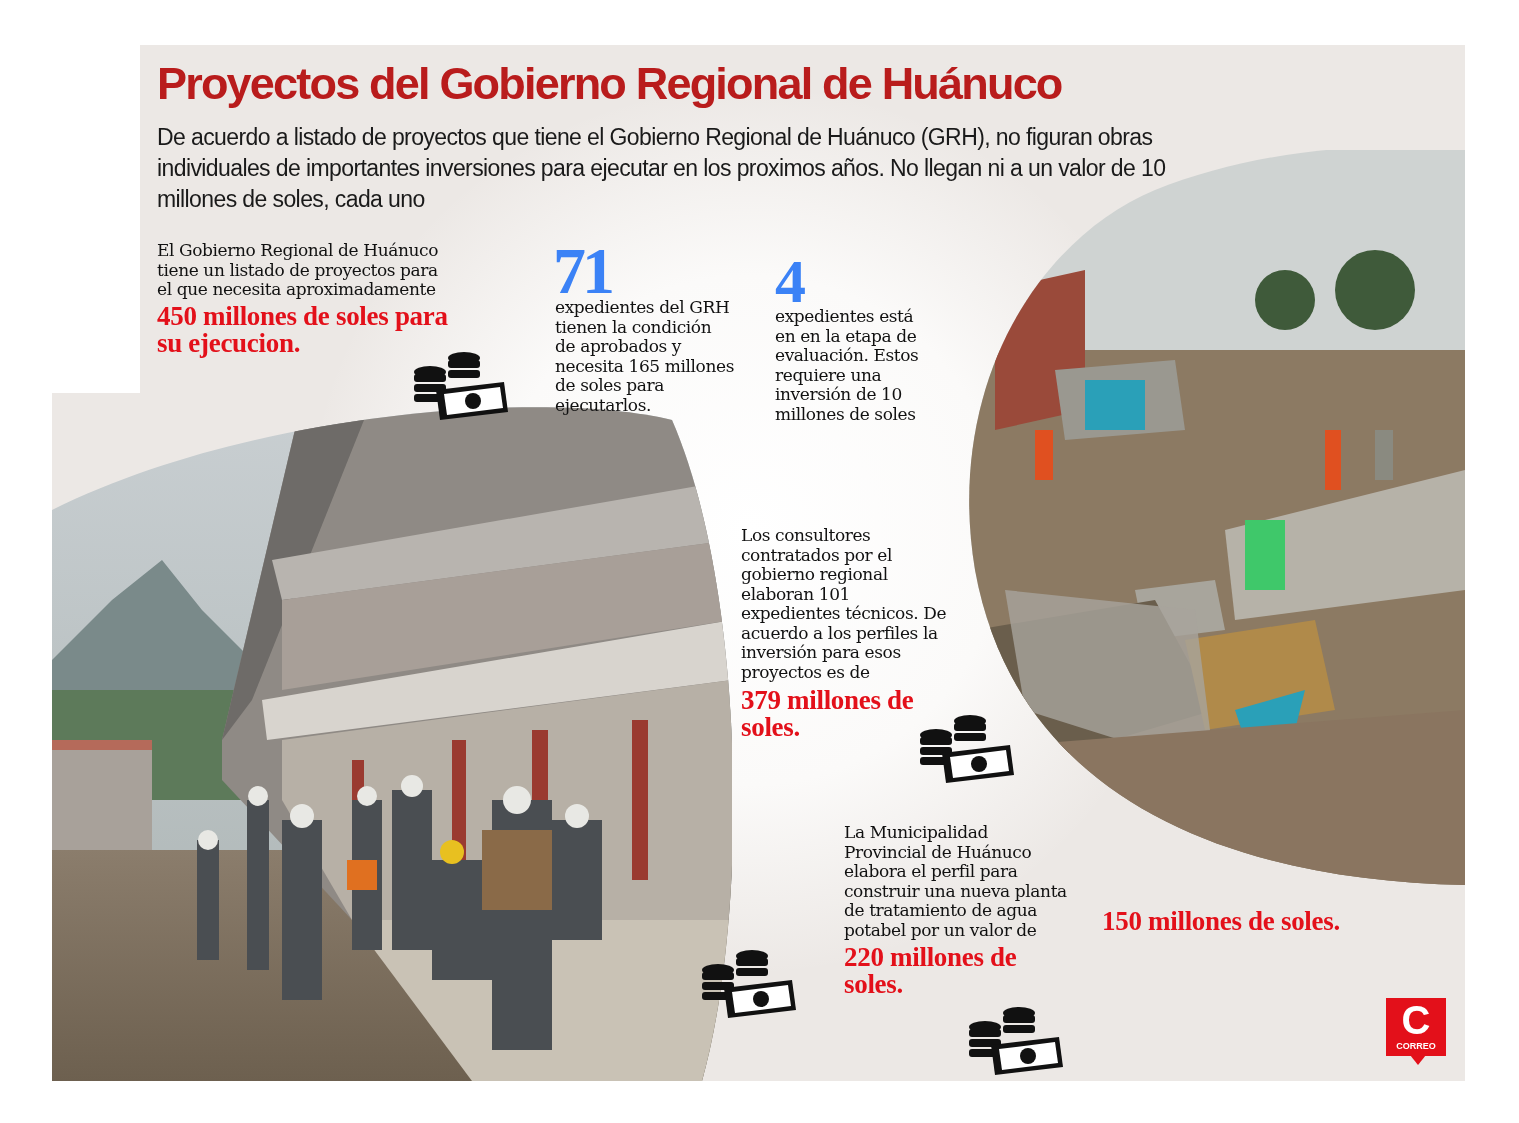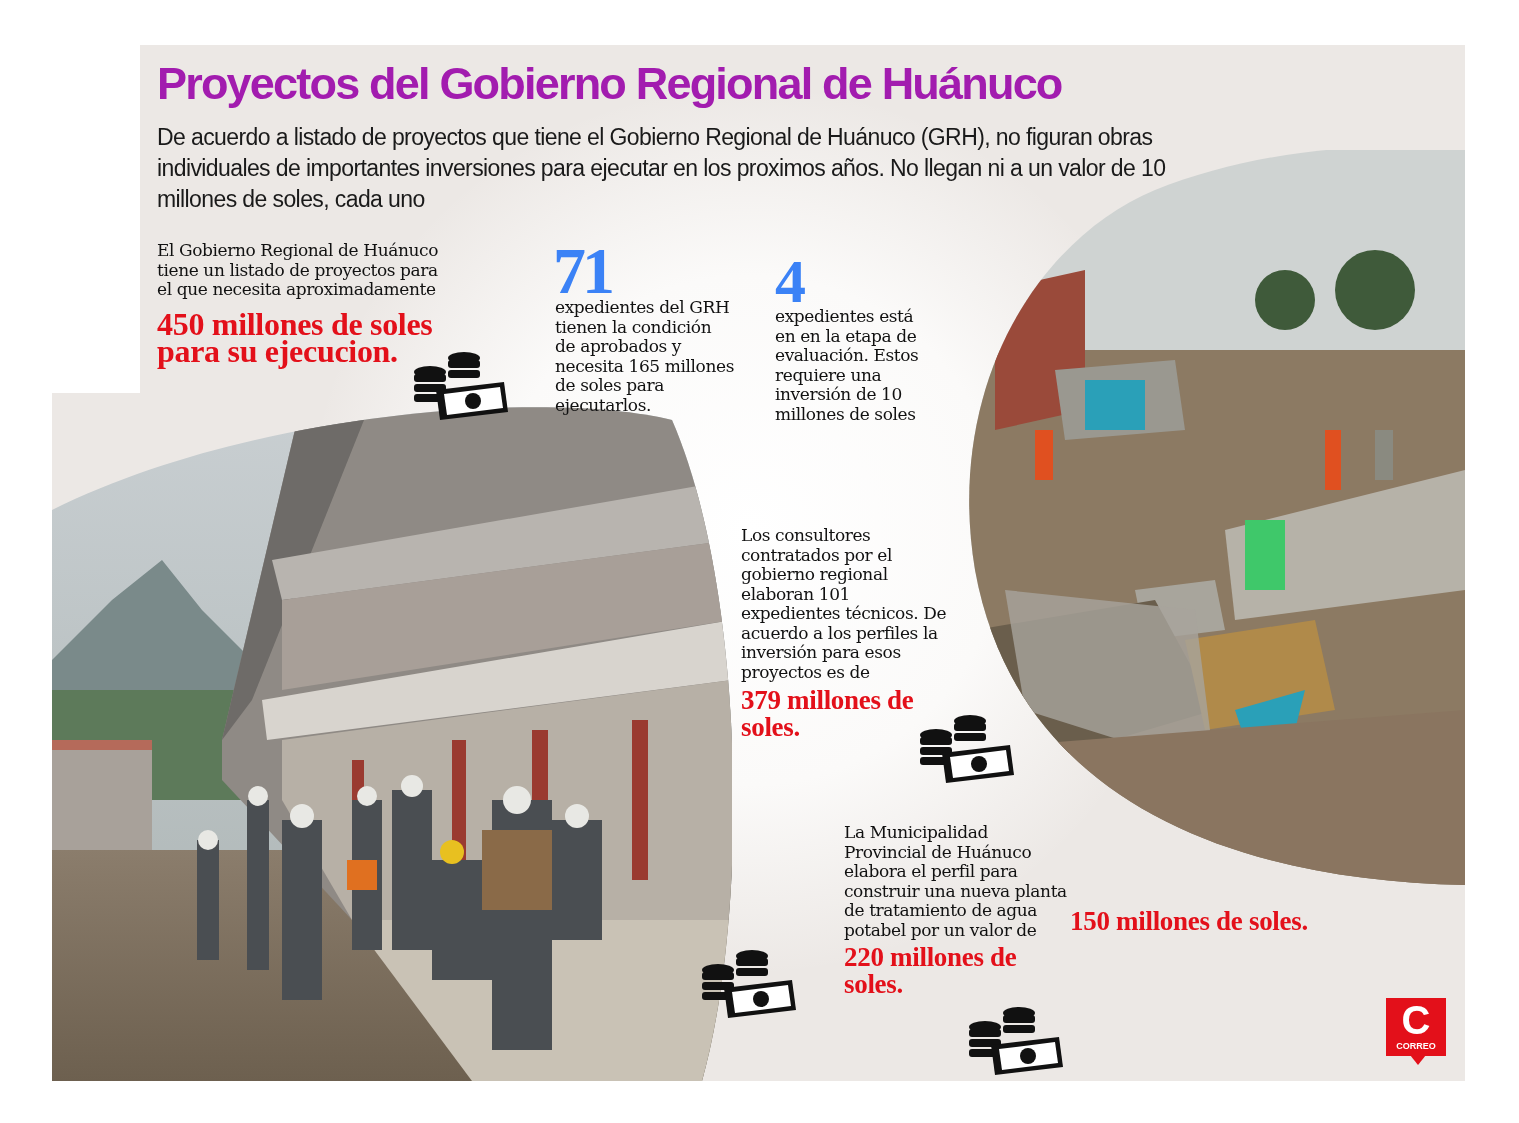--- a/index.html
+++ b/index.html
@@ -3,21 +3,21 @@
 <meta charset="utf-8">
 <style>
   html,body{margin:0;padding:0;background:#ffffff;}
   body{width:1519px;height:1123px;position:relative;overflow:hidden;font-family:"DejaVu Serif",serif;}
   .panel{position:absolute;background:#ece8e5;}
   .panel-top{left:140px;top:45px;width:1325px;height:350px;}
   .panel-main{left:52px;top:393px;width:1413px;height:688px;}
   .glow{position:absolute;left:300px;top:80px;width:900px;height:900px;border-radius:50%;
     background:radial-gradient(circle,#ffffff 0%,#fbfaf9 40%,rgba(236,232,229,0) 70%);}
   .title{position:absolute;left:157px;top:58px;font-family:"Liberation Sans",sans-serif;font-weight:700;
-    font-size:45px;letter-spacing:-1.8px;color:#a21caf;white-space:nowrap;transform:scaleX(1.0);}
+    font-size:45px;letter-spacing:-1.8px;color:#b91c1c;white-space:nowrap;transform:scaleX(1.0);}
   .subtitle{position:absolute;left:157px;top:122px;width:1040px;font-family:Liberation Sans, sans-serif;
     font-size:23px;line-height:31px;color:#1a1a1a;letter-spacing:-0.6px;}
   .photo{position:absolute;overflow:hidden;}
   .photo-left{left:52px;top:400px;width:680px;height:681px;
     clip-path:path('M0 110 C200 10 500 -10 620 20 C690 180 700 500 650 681 L0 681 Z');}
   .photo-right{left:955px;top:150px;width:510px;height:735px;
     clip-path:path('M510 0 L510 735 C260 730 60 640 20 420 C-10 240 80 90 200 40 C300 0 420 -10 510 0 Z');}
   .ptxt{position:absolute;font-family:"DejaVu Serif",serif;font-size:17px;line-height:19.5px;color:#111;
     letter-spacing:-0.4px;}
   .red{color:#e3101a;font-family:"Liberation Serif",serif;font-weight:700;letter-spacing:-0.3px;}
@@ -113,41 +113,41 @@
     <rect x="80" y="280" width="18" height="50" fill="#e05020"></rect>
     <rect x="370" y="280" width="16" height="60" fill="#e05020"></rect>
     <rect x="420" y="280" width="18" height="50" fill="#8a8a80"></rect>
     <path d="M280 560 L350 540 L340 580 L290 590 Z" fill="#2aa0b8"></path>
     <path d="M0 600 L510 560 L510 735 L0 735 Z" fill="#8a7560"></path>
   </svg>
 </div>
 
 <div class="ptxt" style="left:157px;top:241px;width:300px;">
   <div>El Gobierno Regional de Huánuco tiene un listado de proyectos para el que necesita aproximadamente</div>
-  <div class="red" style="font-size:32px;line-height:27px;margin-top:11px;width:310px;">450 millones de soles para su ejecucion.</div>
+  <div class="red" style="font-size:27px;line-height:27px;margin-top:3px;width:310px;">450 millones de soles para su ejecucion.</div>
 </div>
 
 <div class="bignum" style="left:553px;top:238px;font-size:66px;letter-spacing:-4px;">71</div>
 <div class="ptxt" style="left:555px;top:298px;width:180px;">expedientes del GRH tienen la condición de aprobados y necesita 165 millones de soles para ejecutarlos.</div>
 
 <div class="bignum" style="left:775px;top:250px;font-size:62px;">4</div>
 <div class="ptxt" style="left:775px;top:307px;width:160px;">expedientes está en en la etapa de evaluación. Estos requiere una inversión de 10 millones de soles</div>
 
 <div class="ptxt" style="left:741px;top:526px;width:210px;">
   <div>Los consultores contratados por el gobierno regional elaboran 101 expedientes técnicos. De acuerdo a los perfiles la inversión para esos proyectos es de</div>
   <div class="red" style="font-size:27px;line-height:27px;margin-top:5px;width:190px;">379 millones de soles.</div>
 </div>
 
 <div class="ptxt" style="left:808px;top:823px;width:230px;margin-left:36px;">
   <div>La Municipalidad Provincial de Huánuco elabora el perfil para construir una nueva planta de tratamiento de agua potabel por un valor de</div>
   <div class="red" style="font-size:27px;line-height:27px;margin-top:4px;width:190px;">220 millones de soles.</div>
 </div>
 
 <div class="ptxt" style="left:1070px;top:905px;width:300px;">
-  <div class="red" style="font-size:27px;line-height:27px;margin-top:3px;white-space:nowrap;">150 millones de soles.</div>
+  <div class="red" style="font-size:27px;line-height:27px;margin-top:3px;white-space:nowrap;margin-left:32px;">150 millones de soles.</div>
 </div>
 
 <svg class="money" style="left:412px;top:350px;" viewBox="0 0 96 70">
   <g fill="#111">
       <ellipse cx="18" cy="22" rx="16" ry="6"></ellipse>
       <rect x="2" y="24" width="32" height="8" rx="3"></rect>
       <rect x="2" y="34" width="32" height="8" rx="3"></rect>
       <rect x="2" y="44" width="32" height="8" rx="3"></rect>
   <ellipse cx="52" cy="8" rx="16" ry="6"></ellipse>
       <rect x="36" y="10" width="32" height="8" rx="3"></rect>

